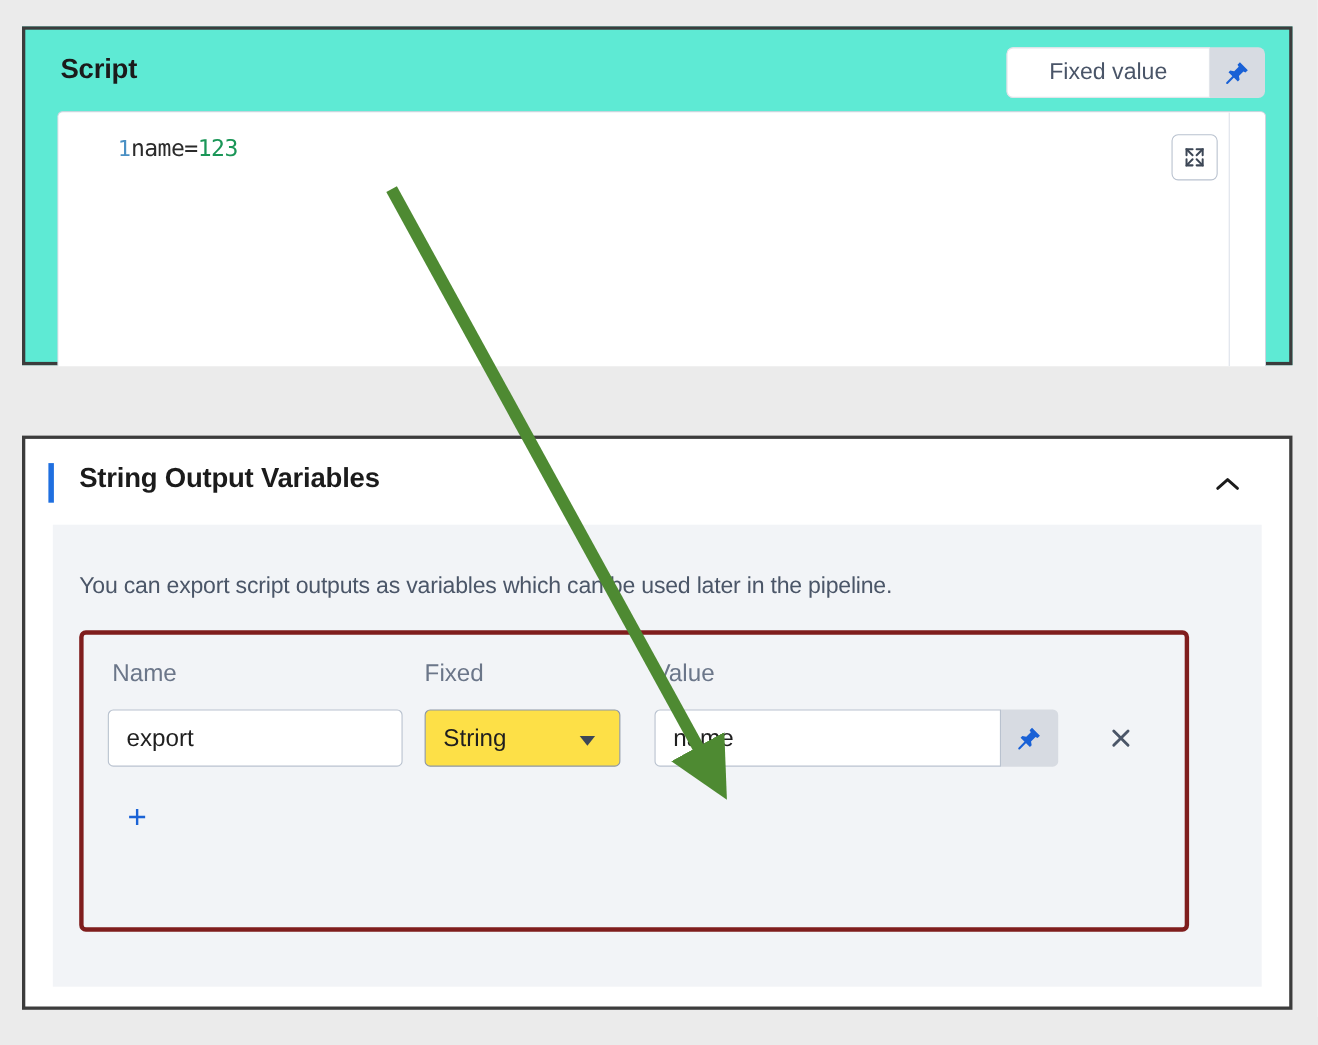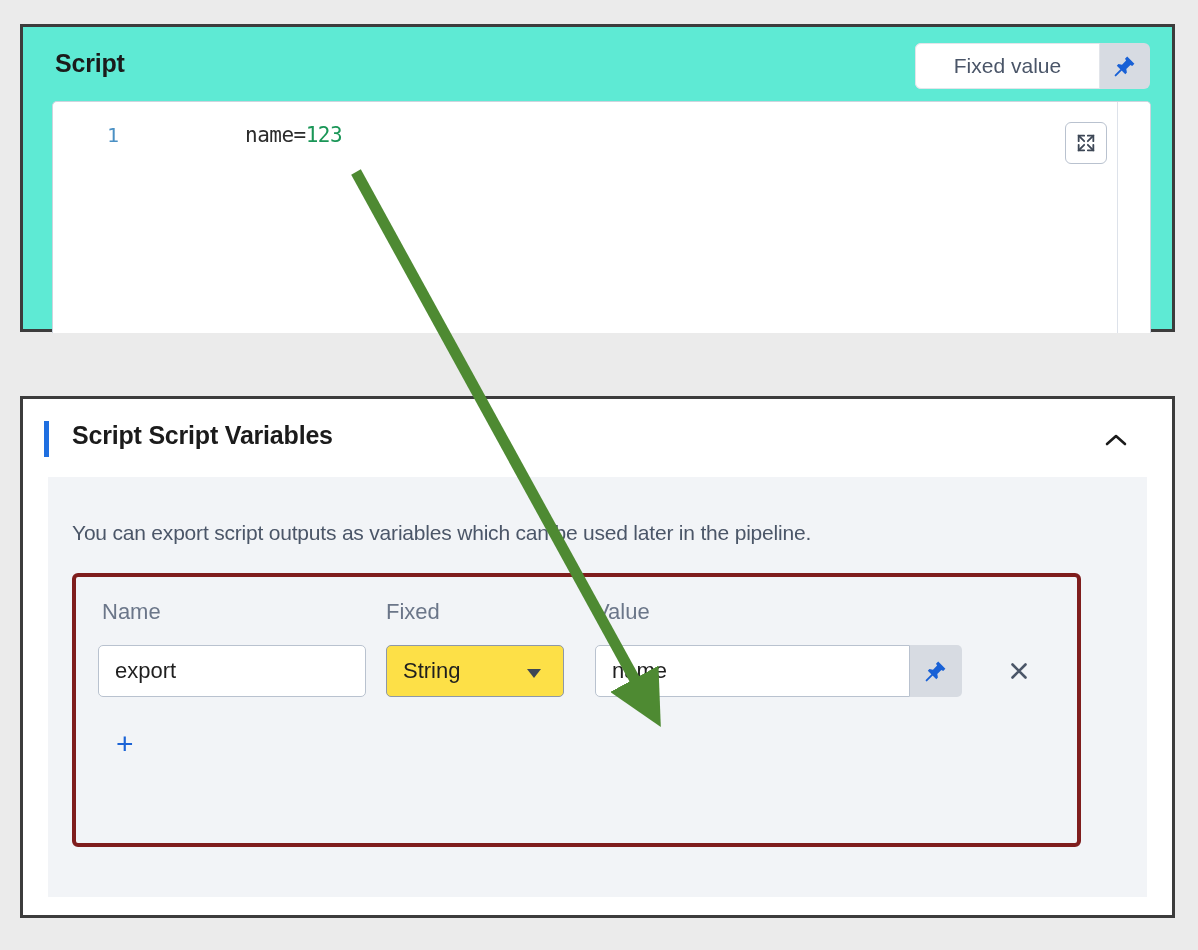--- a/index.html
+++ b/index.html
@@ -100,21 +100,20 @@
     font-family: "DejaVu Sans Mono", monospace;
     font-size: 21px;
   }
   .line-no {
     width: 66px;
     text-align: right;
     color: #4a90c4;
     font-size: 20px;
   }
   .code-text {
-    margin-left: 126px;
     white-space: pre;
     color: #2b2b2b;
     letter-spacing: -0.5px;
     text-align: center;
   }
   .code-num { color: #1a9657; }
   .expand-btn {
     position: absolute;
     right: 43px;
     top: 20px;
@@ -359,21 +358,21 @@
     </div>
 
     <div class="editor-scroll"></div>
   </div>
 </div>
 
 <div class="panel" id="outvars-panel">
 
   <div class="sov-header">
     <div class="accent-bar"></div>
-    <div class="sov-title">Script Script Variables</div>
+    <div class="sov-title">String Output Variables</div>
     <div class="collapse-chevron">
       <svg width="26" height="18" viewBox="0 0 26 18" aria-hidden="true">
         <path d="M4 13 L13 5 L22 13" stroke="#1b1b1b" stroke-width="2.6" fill="none" stroke-linecap="round" stroke-linejoin="round"></path>
       </svg>
     </div>
   </div>
 
   <div class="sov-body">
     <div class="sov-desc">You can export script outputs as variables which can be used later in the pipeline.</div>
 

